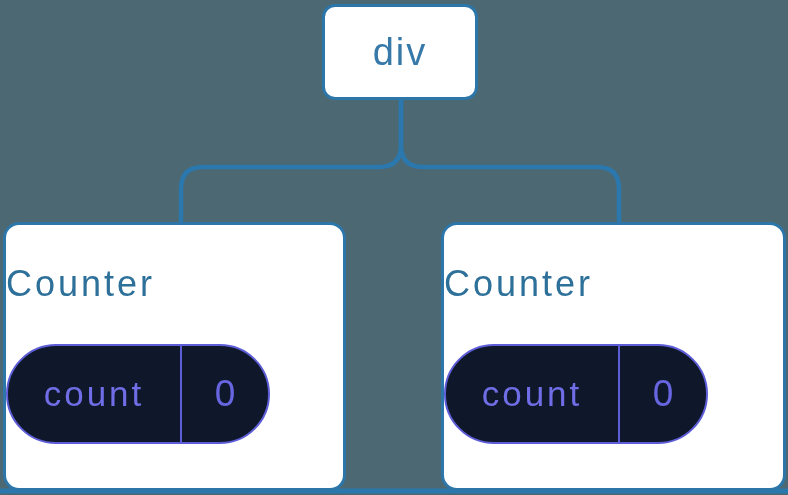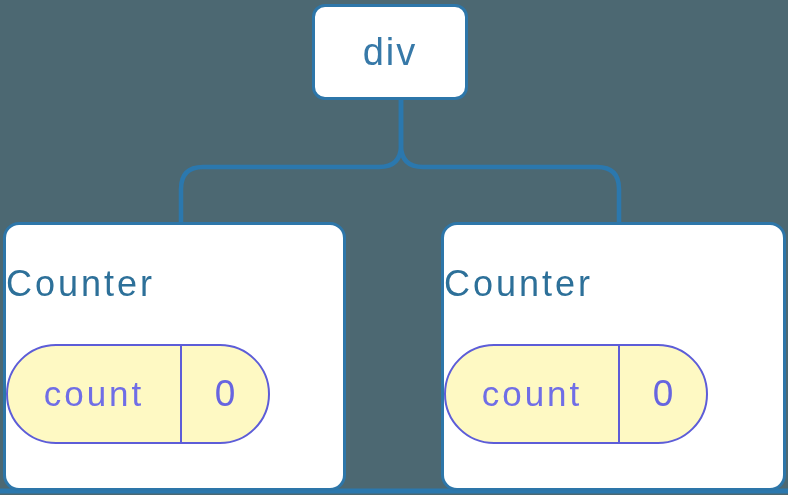--- a/index.html
+++ b/index.html
@@ -25,21 +25,21 @@
     background: #ffffff;
     border: 3px solid #2d76a9;
     border-radius: 13px;
     display: flex;
     align-items: center;
     justify-content: center;
     z-index: 2;
     box-sizing: border-box;
   }
   .root-node {
-    left: 312px;
+    left: 322px;
     top: 4px;
     width: 156px;
     height: 96px;
   }
   .root-node .node-label {
     font-size: 38px;
     letter-spacing: 2px;
     color: #3779a8;
     font-weight: 500;
   }
@@ -70,21 +70,21 @@
   .state-pill {
     margin-top: 38px;
     width: 264px;
     height: 100px;
     border: 2.5px solid #5d5dd8;
     border-radius: 52px;
     box-sizing: border-box;
     display: flex;
     align-items: stretch;
     overflow: hidden;
-    background: #fef9c3;
+    background: #0f172a;
   }
   .state-key {
     flex: 0 0 172px;
     display: flex;
     align-items: center;
     justify-content: center;
     border-right: 2.5px solid #5d5dd8;
     font-size: 35px;
     letter-spacing: 3px;
     color: #706ee6;

